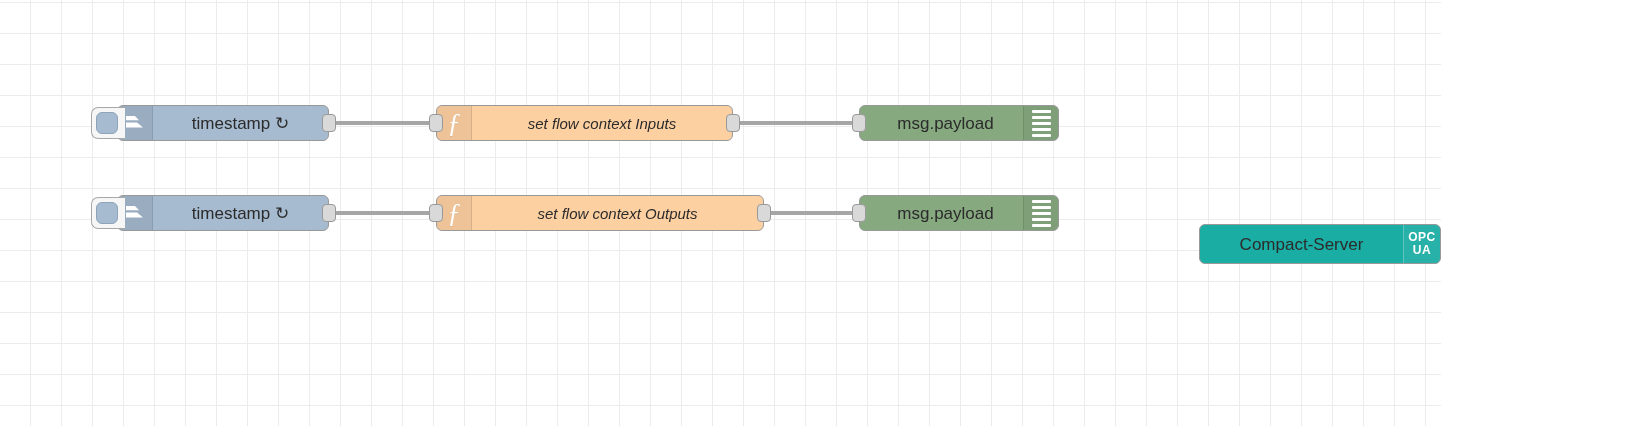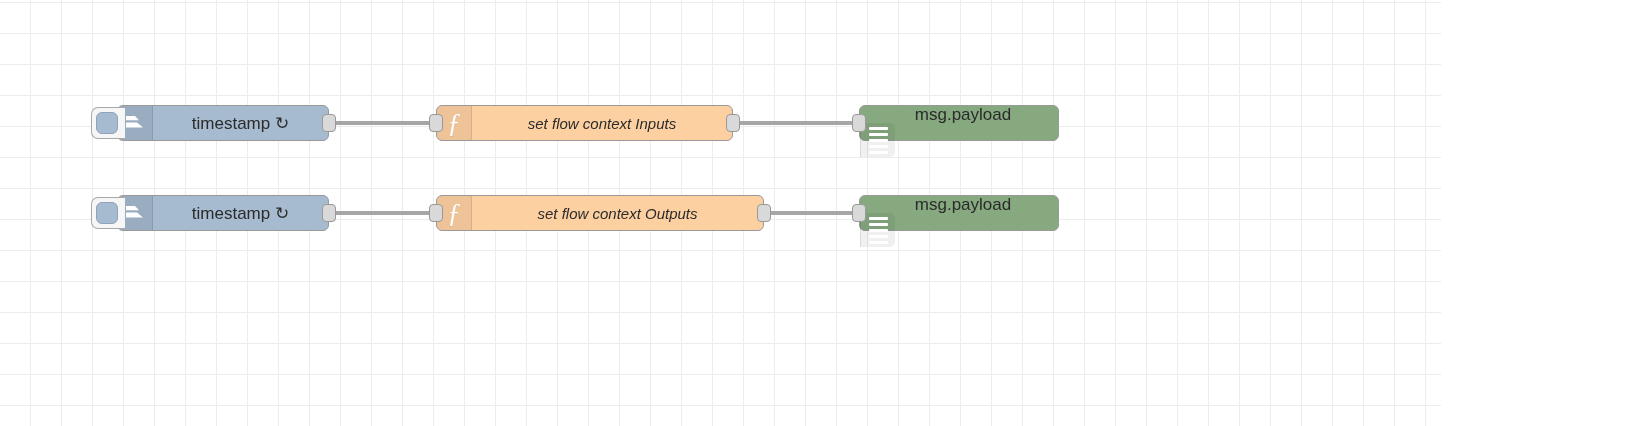--- a/index.html
+++ b/index.html
@@ -149,21 +149,20 @@
     font-style: italic;
     font-size: 27px;
     line-height: 1;
     font-weight: 400;
     text-shadow: 0 1px 0 rgba(0,0,0,0.08);
   }
 
   
   .debug-node {
     background: #87a980;
-    flex-direction: column;
   }
   .debug-node .node-label { padding-right: 6px; }
   .debug-bars {
     width: 19px;
     display: flex;
     flex-direction: column;
     justify-content: center;
     gap: 3px;
   }
   .debug-bars i {
@@ -295,14 +294,21 @@
         <i></i>
           <i></i>
           <i></i>
           <i></i>
           <i></i>
       </div>
     </div>
     <div class="port in"></div>
   </div>
 
+  <div class="node opcua-node" style="left:1199px; top:224px; width:242px; height:40px;">
+    <div class="node-label">Compact-Server</div>
+    <div class="opcua-tray">
+      <span>OPC</span>
+      <span>UA</span>
+    </div>
+  </div>
 
 </div>
 
 </body></html>

